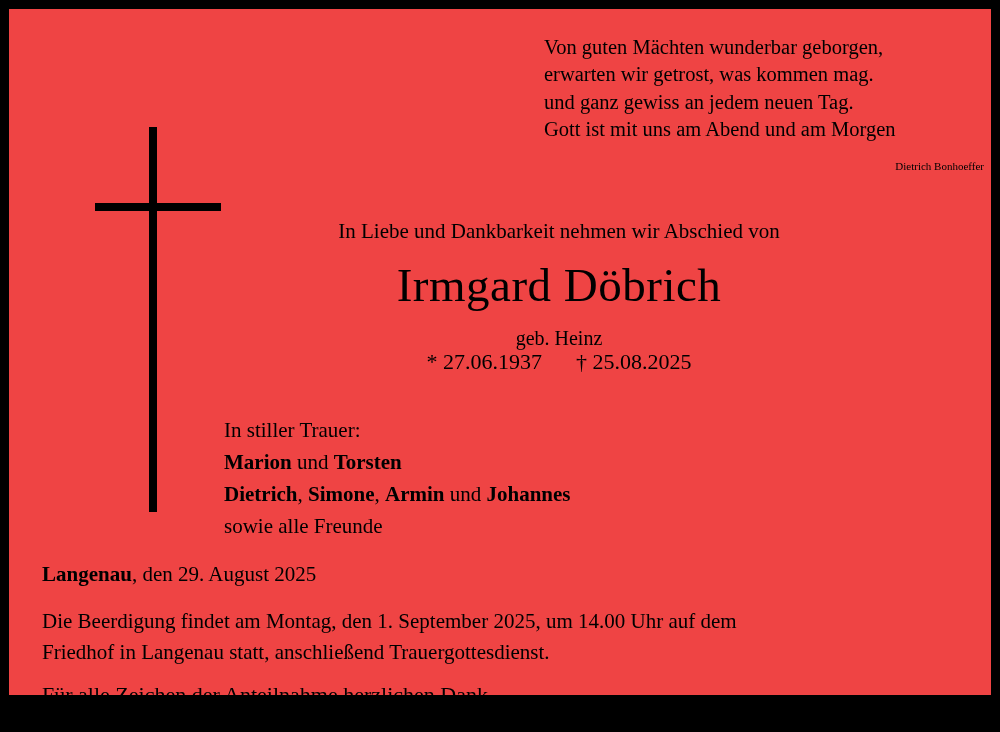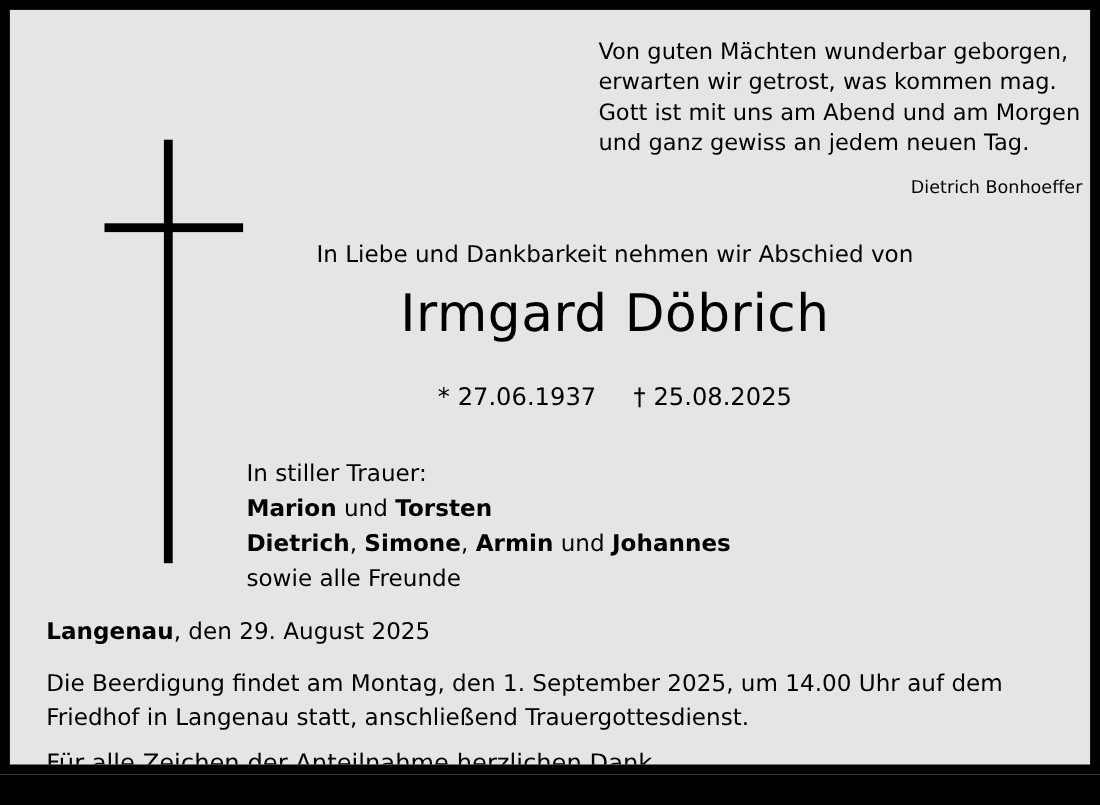--- a/index.html
+++ b/index.html
@@ -10,23 +10,24 @@
   body {
     width: 1000px;
     height: 732px;
     font-family: "DejaVu Sans", sans-serif;
   }
   .obituary {
     position: relative;
     box-sizing: border-box;
     width: 1000px;
     height: 704px;
-    background: #e5e5e5;
+    background: #ef4444;
     border: 9px solid #000000;
     overflow: hidden;
+    font-family: Liberation Serif, serif;
   }
 
   
   .cross {
     position: absolute;
     left: 86px;
     top: 118px;
     width: 126px;
     height: 385px;
   }
@@ -58,21 +59,21 @@
     line-height: 1.33;
     color: #000;
   }
   .poem .line { white-space: nowrap; }
   .poem-author {
     position: absolute;
     left: 535px;
     top: 151px;
     width: 440px;
     text-align: right;
-    font-size: 16px;
+    font-size: 11px;
     color: #000;
   }
 
   
   .intro {
     position: absolute;
     left: 215px;
     top: 193px;
     width: 670px;
     text-align: center;
@@ -155,29 +156,30 @@
 <div class="obituary">
 
   <div class="cross">
     <div class="vert"></div>
     <div class="horiz"></div>
   </div>
 
   <div class="poem">
     <div class="line">Von guten Mächten wunderbar geborgen,</div>
     <div class="line">erwarten wir getrost, was kommen mag.</div>
+    <div class="line">und ganz gewiss an jedem neuen Tag.</div>
     <div class="line">Gott ist mit uns am Abend und am Morgen</div>
-    <div class="line">und ganz gewiss an jedem neuen Tag.</div>
   </div>
   <div class="poem-author">Dietrich Bonhoeffer</div>
 
   <div class="intro">In Liebe und Dankbarkeit nehmen wir Abschied von</div>
 
   <div class="name">Irmgard Döbrich</div>
 
+  <div class="born-name">geb. Heinz</div>
 
   <div class="dates">
     <span class="birth">* 27.06.1937</span><span class="death">† 25.08.2025</span>
   </div>
 
   <div class="mourning">
     <div>In stiller Trauer:</div>
     <div><b>Marion</b><span> und </span><b>Torsten</b></div>
     <div><b>Dietrich</b><span>, </span><b>Simone</b><span>, </span><b>Armin</b><span> und </span><b>Johannes</b></div>
     <div>sowie alle Freunde</div>

